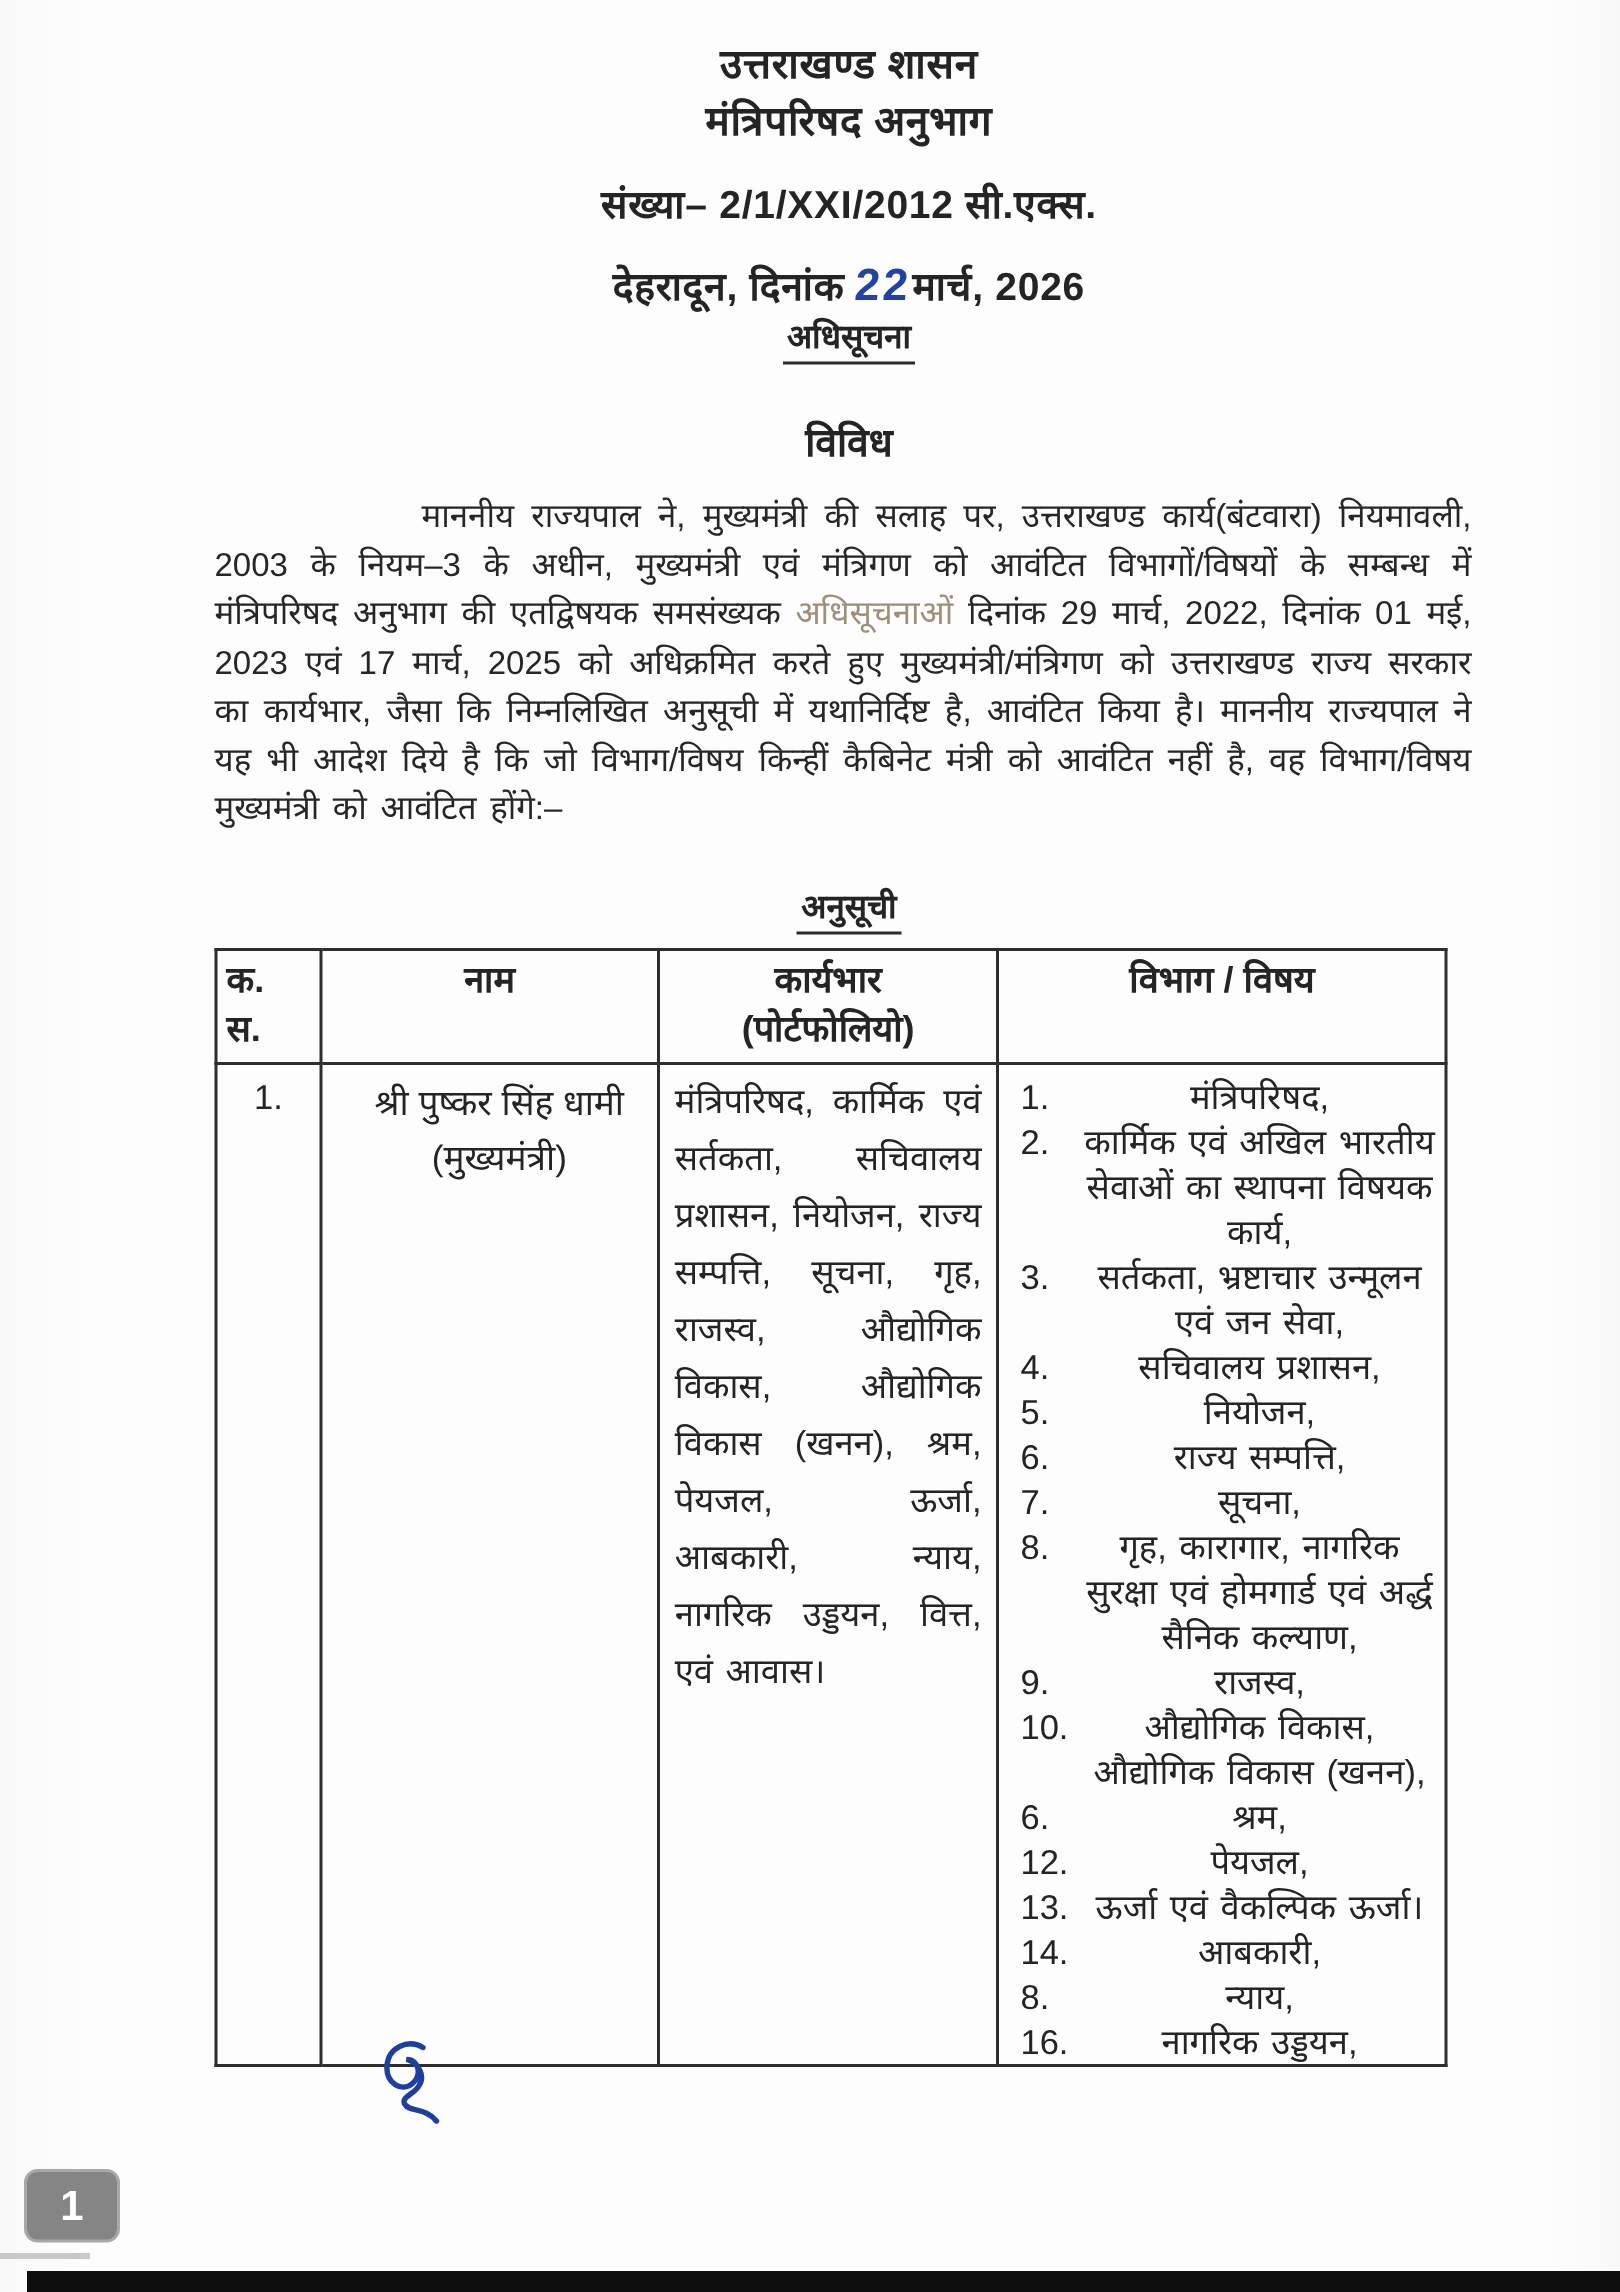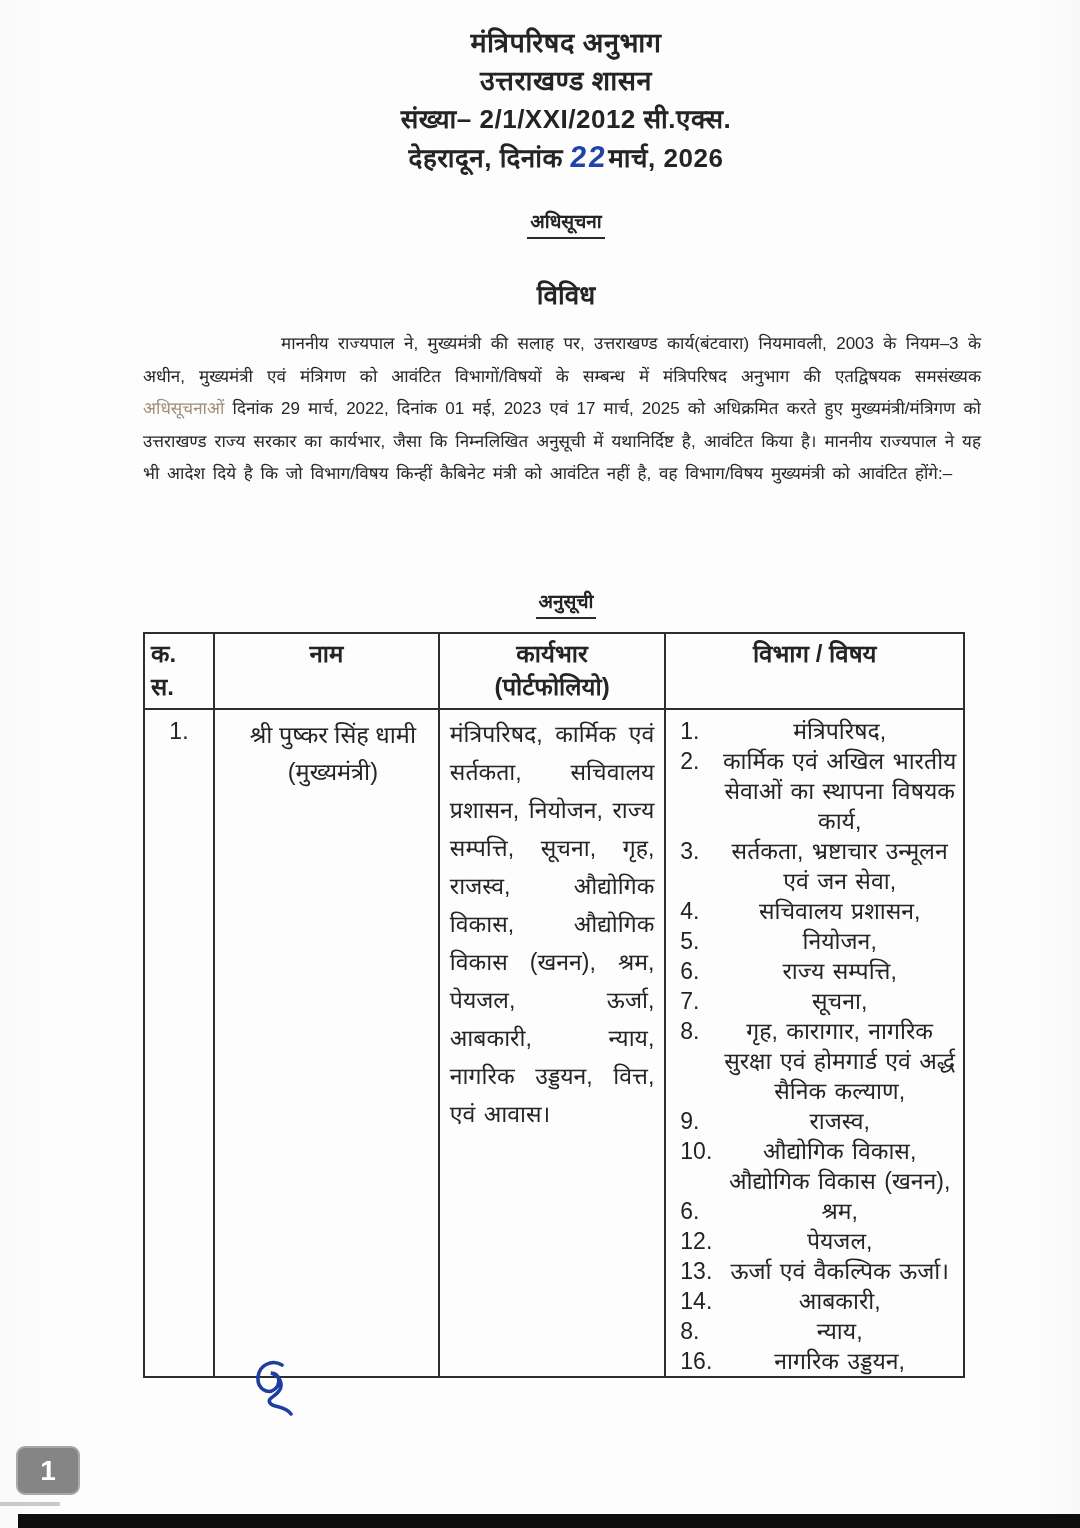--- a/index.html
+++ b/index.html
@@ -15,49 +15,49 @@
     overflow: hidden;
   }
 
   
   .doc-header {
     position: absolute; top: 24px; left: 0; width: 100%;
     text-align: center;
   }
   .doc-header .inner { display: inline-block; transform: translateX(26px); }
   .hdr-line { font-size: 27px; font-weight: bold; line-height: 38px; letter-spacing: 0.5px; }
-  .hdr-number { font-size: 26px; }
+  .hdr-number { font-size: 26px; margin-top: 17px; }
   .handwritten-day {
     color: #2243a6; font-weight: bold; font-size: 30px;
     display: inline-block; transform: skewX(-5deg);
     letter-spacing: 2px; margin: 0 1px 0 7px;
   }
 
   
   .notif-title {
     position: absolute; top: 208px; left: 0; width: 100%; text-align: center;
   }
   .notif-title span, .schedule-title span {
     display: inline-block; transform: translateX(26px);
-    font-size: 19px; font-weight: bold;
+    font-size: 22px; font-weight: bold;
     border-bottom: 2.5px solid #2a2a2a; padding: 0 3px 3px; text-align: right;
   }
   .doc-subtitle {
     position: absolute; top: 276px; left: 0; width: 100%; text-align: center;
     font-size: 26px; font-weight: bold;
   }
   .doc-subtitle span { display: inline-block; transform: translateX(26px); text-align: right; }
   .schedule-title {
     position: absolute; top: 588px; left: 0; width: 100%; text-align: center;
   }
 
   
   .body-para {
     position: absolute; top: 328px; left: 143px; width: 838px;
-    font-size: 17px; line-height: 32.5px;
+    font-size: 22px; line-height: 32.5px;
     text-align: justify; text-indent: 138px;
     color: #262626;
     word-spacing: 3px;
   }
   .faded-word { color: #a08f78; }
 
   
   table.schedule {
     position: absolute; top: 632px; left: 143px;
     width: 822px; border-collapse: collapse;
@@ -107,22 +107,22 @@
   .bottom-bar {
     position: absolute; left: 18px; right: 0; bottom: 0; height: 14px;
     background: #0e0e0e;
   }
 </style>
 </head>
 <body>
 
 <div class="doc-header">
   <div class="inner">
+    <div class="hdr-line">उत्तराखण्ड शासन</div>
     <div class="hdr-line">मंत्रिपरिषद अनुभाग</div>
-    <div class="hdr-line">उत्तराखण्ड शासन</div>
     <div class="hdr-line hdr-number">संख्या– 2/1/XXI/2012 सी.एक्स.</div>
     <div class="hdr-line hdr-number"><span>देहरादून, दिनांक</span><span class="handwritten-day">22</span><span>मार्च, 2026</span></div>
   </div>
 </div>
 
 <div class="notif-title">
   <span>अधिसूचना</span>
 </div>
 <div class="doc-subtitle">
   <span>विविध</span>

